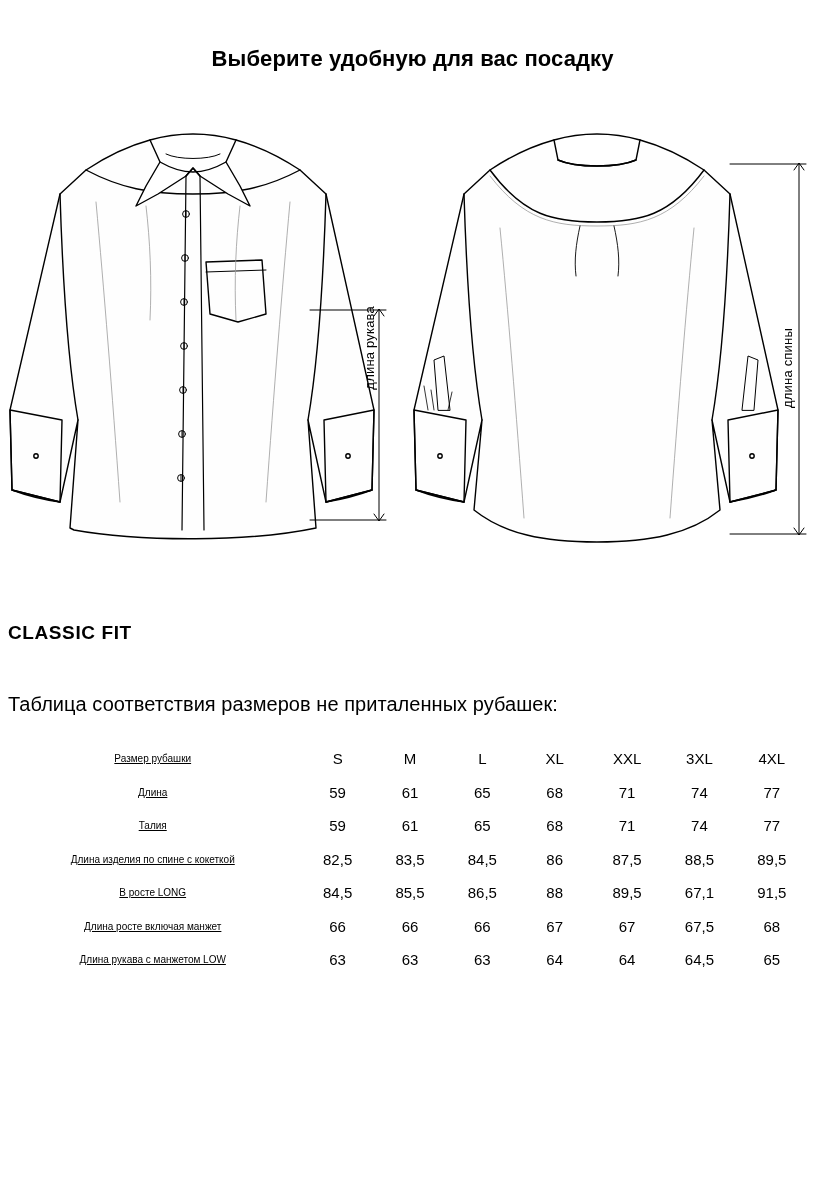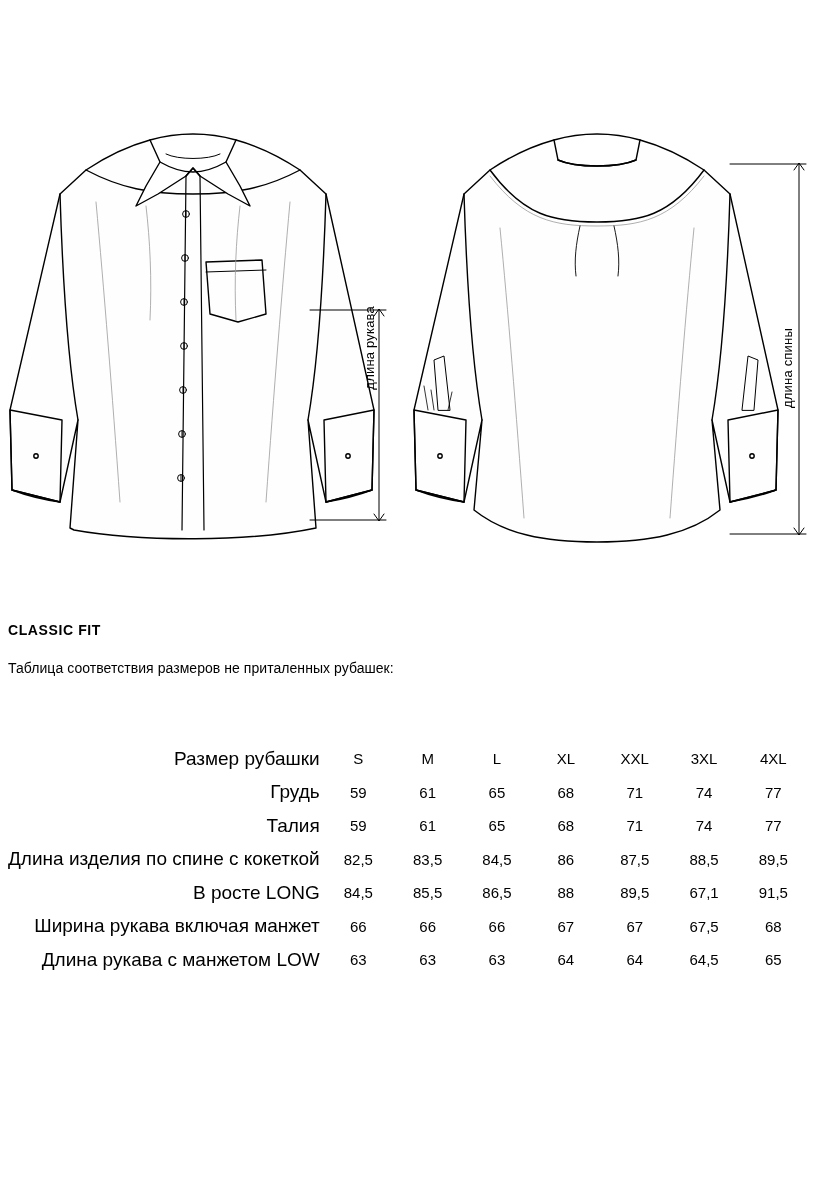--- a/index.html
+++ b/index.html
@@ -57,29 +57,29 @@
     letter-spacing: 0.2px;
   }
   .vlabel.sleeve { left: 362px; top: 196px; }
   .vlabel.back   { left: 780px; top: 218px; }
 
   
   .fit-title {
     position: absolute;
     top: 622px;
     left: 8px;
-    font-size: 14px;
+    font-size: 19px;
     font-weight: bold;
     letter-spacing: 0.6px;
   }
   .fit-sub {
     position: absolute;
-    top: 660px;
+    top: 693px;
     left: 8px;
-    font-size: 14px;
+    font-size: 20px;
     letter-spacing: 0.05px;
   }
 
   
   .size-table {
     position: absolute;
     top: 742px;
     left: 8px;
     width: 800px;
     border-collapse: collapse;
@@ -89,32 +89,34 @@
     padding: 0;
     border: none;
     height: 33.5px;
     vertical-align: middle;
     font-weight: normal;
     text-align: center;
     white-space: nowrap;
   }
   .size-table th.rowhead,
   .size-table td.rowhead {
-    text-align: right;
+    text-align: center;
     width: 292px;
     padding-right: 4px;
-    font-size: 19px;
+    font-size: 10px;
+    text-decoration: underline;
   }
   .size-table col.sizecol { width: 72px; }
 </style>
 </head>
 <body>
 
 <div class="page">
 
+  <div class="title">Выберите удобную для вас посадку</div>
 
   <div class="illustration">
     <svg width="825" height="450" viewBox="0 0 825 450" xmlns="http://www.w3.org/2000/svg">
       <g fill="none" stroke="#000" stroke-width="1.4" stroke-linejoin="round" stroke-linecap="round">
 
         <g>
 
           <path d="M150 30
                    C 128 36, 104 48, 86 60
                    L 60 84
@@ -270,21 +272,21 @@
         <th>M</th>
         <th>L</th>
         <th>XL</th>
         <th>XXL</th>
         <th>3XL</th>
         <th>4XL</th>
       </tr>
     </thead>
     <tbody>
       <tr>
-        <td class="rowhead">Грудь</td>
+        <td class="rowhead">Длина</td>
         <td>59</td>
         <td>61</td>
         <td>65</td>
         <td>68</td>
         <td>71</td>
         <td>74</td>
         <td>77</td>
       </tr>
       <tr>
         <td class="rowhead">Талия</td>
@@ -310,21 +312,21 @@
         <td class="rowhead">В росте LONG</td>
         <td>84,5</td>
         <td>85,5</td>
         <td>86,5</td>
         <td>88</td>
         <td>89,5</td>
         <td>67,1</td>
         <td>91,5</td>
       </tr>
       <tr>
-        <td class="rowhead">Ширина рукава включая манжет</td>
+        <td class="rowhead">Длина росте включая манжет</td>
         <td>66</td>
         <td>66</td>
         <td>66</td>
         <td>67</td>
         <td>67</td>
         <td>67,5</td>
         <td>68</td>
       </tr>
       <tr>
         <td class="rowhead">Длина рукава с манжетом LOW</td>

